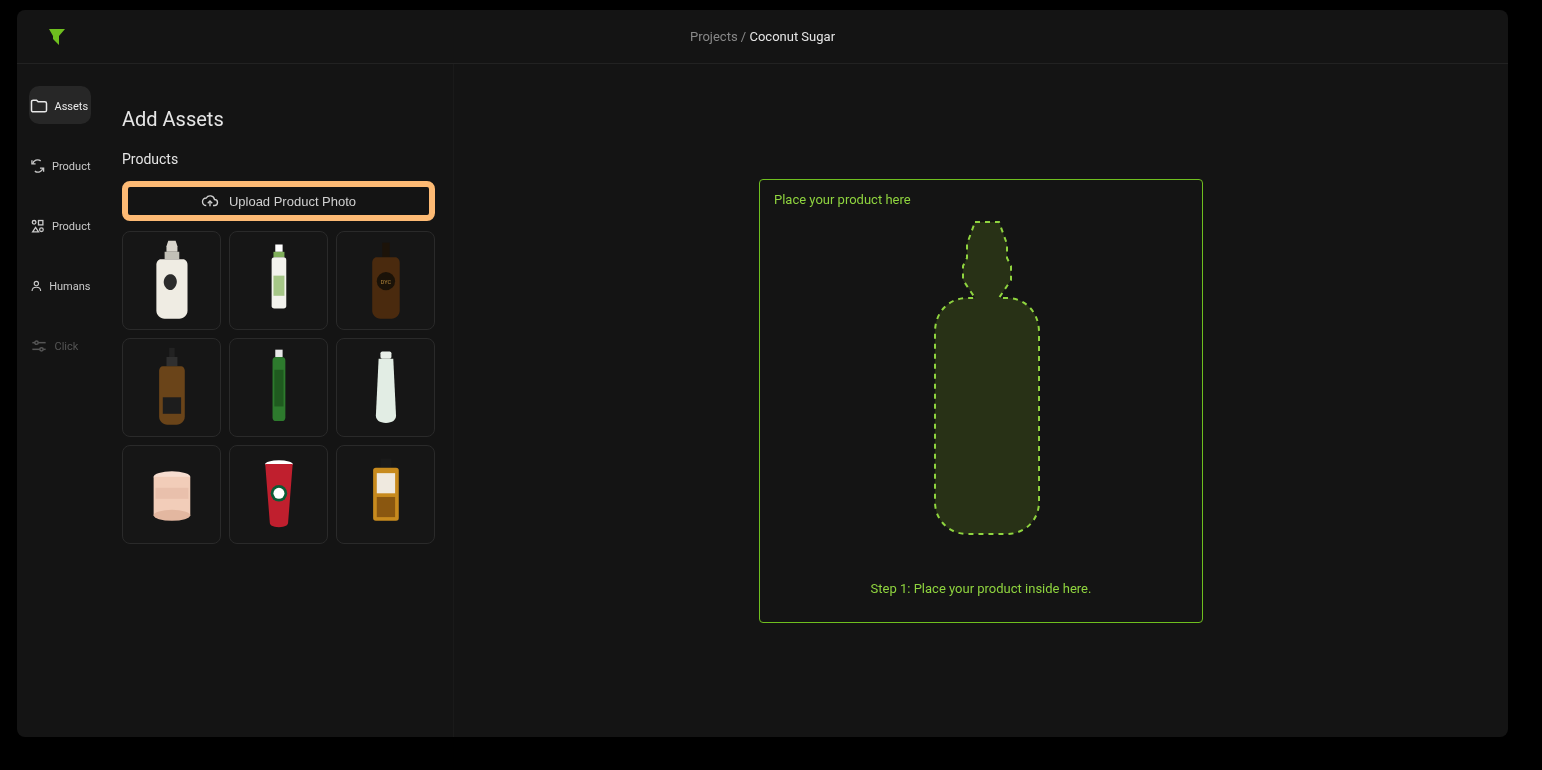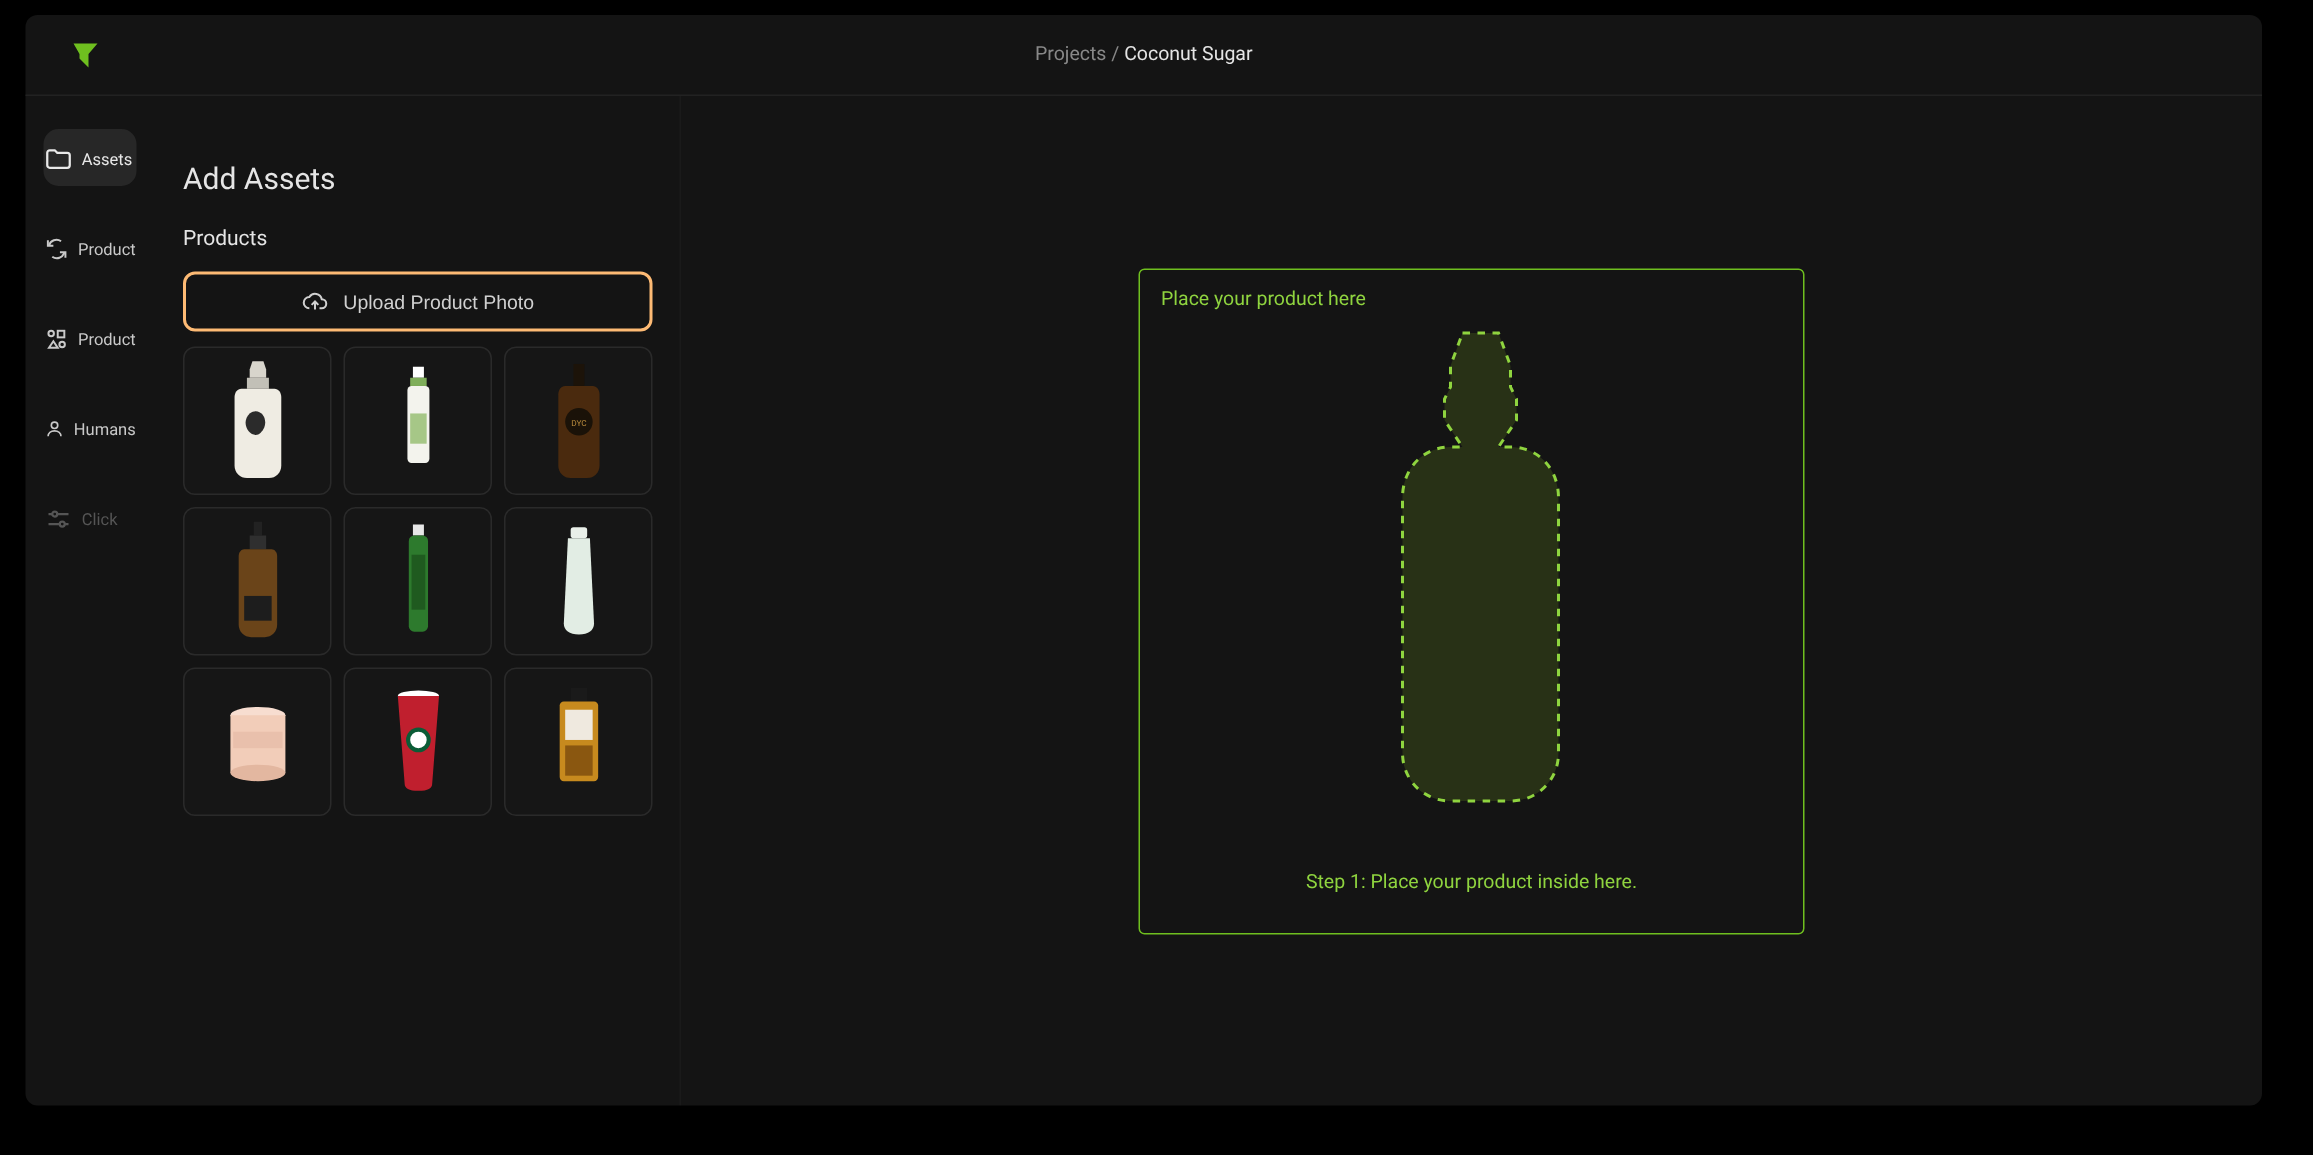--- a/index.html
+++ b/index.html
@@ -89,21 +89,21 @@
 .sidebar h2 {
   font-size: 14px;
   font-weight: 400;
   color: #e5e5e5;
   margin-bottom: 14px;
 }
 .upload-btn {
   width: 100%;
   height: 40px;
   background: transparent;
-  border: 2px solid #fdba74;
+  border: 6px solid #fdba74;
   border-radius: 8px;
   color: #d0d0d0;
   font-size: 13px;
   display: flex;
   align-items: center;
   justify-content: center;
   gap: 10px;
   cursor: pointer;
   margin-bottom: 10px;
 }

